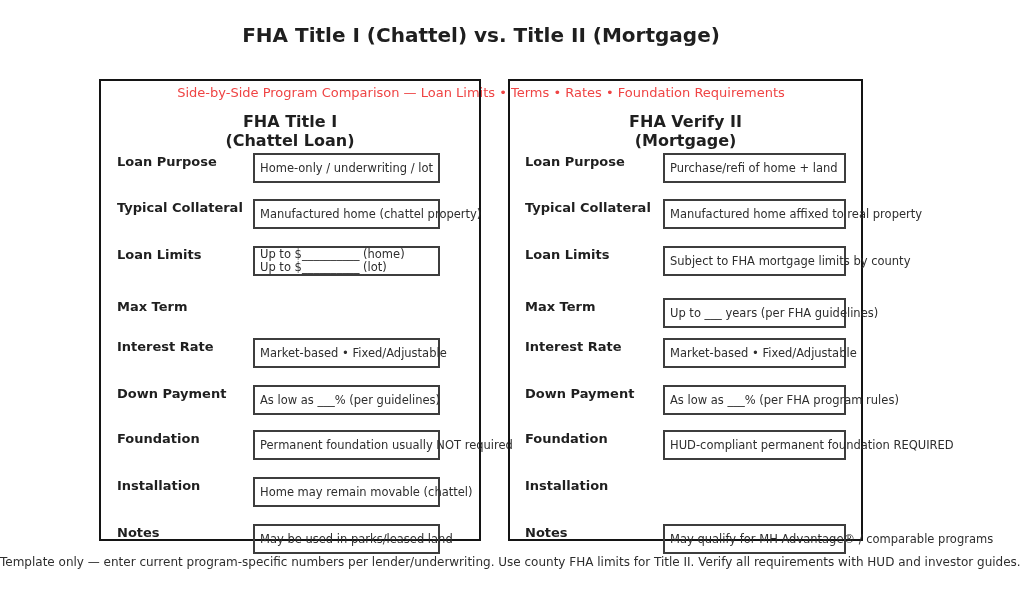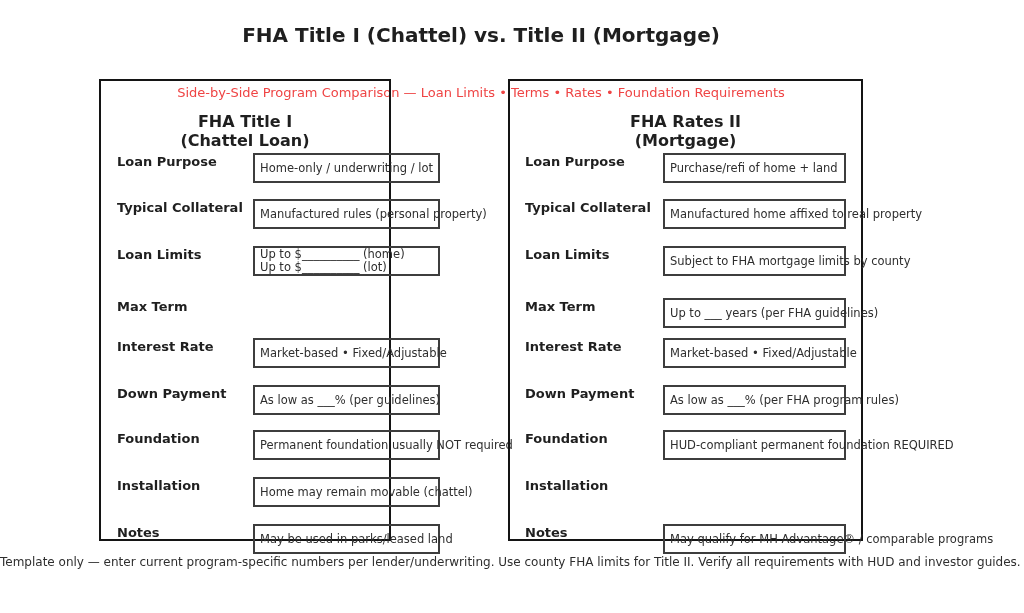--- a/index.html
+++ b/index.html
@@ -13,21 +13,21 @@
     white-space: nowrap;
   }
   #page-title { top: 24px; font-size: 20px; font-weight: bold; line-height: 22px; color: #1f1f1f; }
   #page-subtitle { top: 49px; font-size: 13px; line-height: 15px; color: #ef4444; margin-top: 36px; }
   #footer-note { top: 555px; font-size: 12px; line-height: 14px; color: #2e2e2e; }
 
   .panel {
     position: absolute; top: 79px; height: 462px;
     border: 2px solid #141414; box-sizing: border-box; background: transparent;
   }
-  #panel-title1 { left: 99px;  width: 292px; }
+  #panel-title1 { left: 99px;  width: 382px; }
   #panel-title2 { left: 508px; width: 355px; }
 
   .panel-heading {
     position: absolute; top: 31px; left: 0; width: 100%; text-align: center;
     font-size: 16px; font-weight: bold; line-height: 19px; color: #1f1f1f;
   }
 
   .row { position: absolute; left: 0; width: 100%; height: 30px; }
   .row:nth-of-type(2) { top: 72px; }
   .row:nth-of-type(3) { top: 118px; }
@@ -73,21 +73,21 @@
 
   <div class="row">
     <span class="row-label">Loan Purpose</span>
     <div class="field-box">
       <span class="field-value">Home-only / underwriting / lot</span>
     </div>
   </div>
   <div class="row">
     <span class="row-label">Typical Collateral</span>
     <div class="field-box">
-      <span class="field-value">Manufactured rules (personal property)</span>
+      <span class="field-value">Manufactured home (chattel property)</span>
     </div>
   </div>
   <div class="row">
     <span class="row-label">Loan Limits</span>
     <div class="field-box">
       <span class="field-value">Up to $__________ (home)
 Up to $__________ (lot)</span>
     </div>
   </div>
   <div class="row">
@@ -120,21 +120,21 @@
   <div class="row">
     <span class="row-label">Notes</span>
     <div class="field-box">
       <span class="field-value">May be used in parks/leased land</span>
     </div>
   </div>
 </div>
 
 <div id="panel-title2" class="panel">
   <div class="panel-heading">
-    <div>FHA Rates II</div>
+    <div>FHA Verify II</div>
     <div>(Mortgage)</div>
   </div>
 
   <div class="row">
     <span class="row-label">Loan Purpose</span>
     <div class="field-box">
       <span class="field-value">Purchase/refi of home + land</span>
     </div>
   </div>
   <div class="row">

